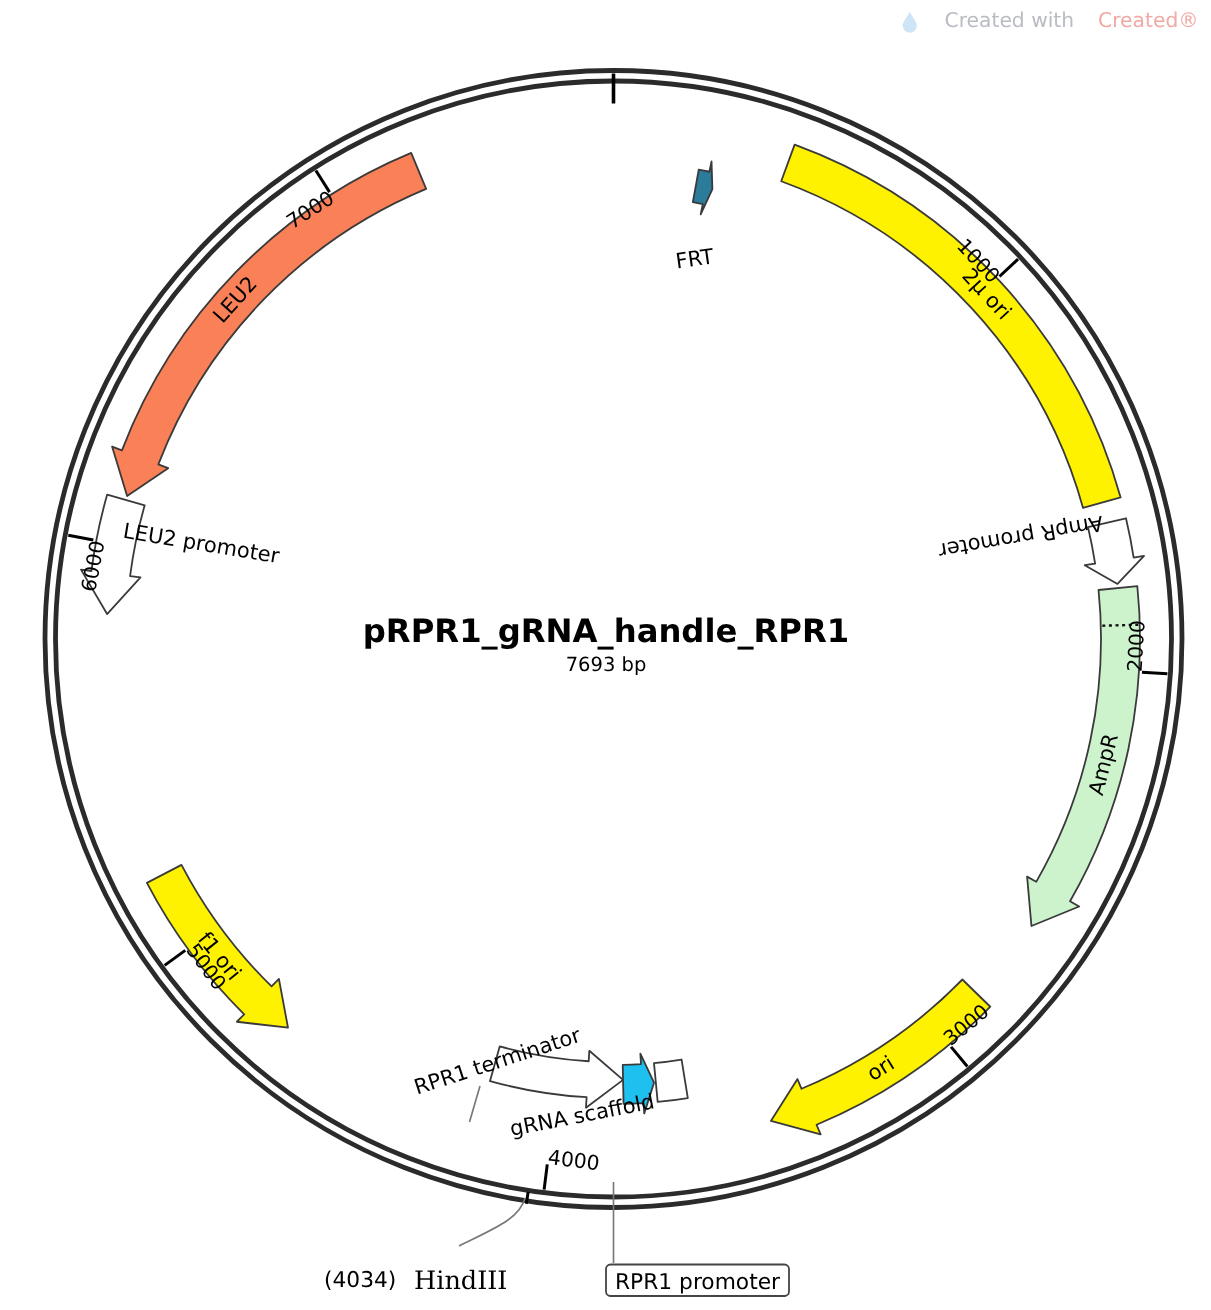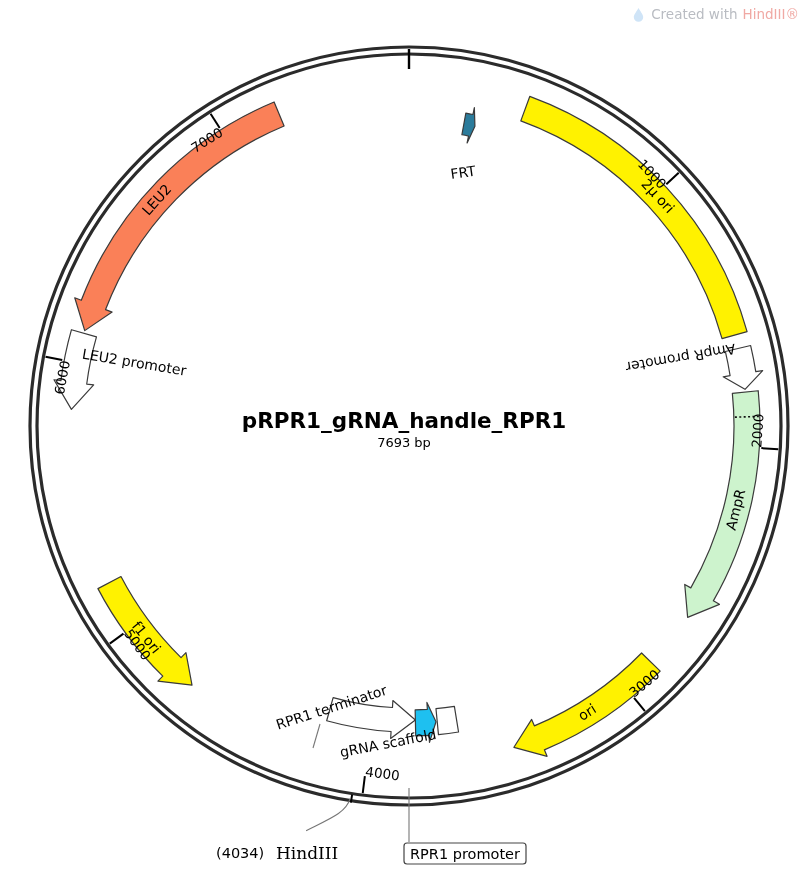--- a/index.html
+++ b/index.html
@@ -1,20 +1,20 @@
 <!DOCTYPE html>
 <html><head>
 <meta charset="utf-8">
 <style>
   html,body{margin:0;padding:0;background:#ffffff;}
   body{width:807px;height:873px;position:relative;overflow:hidden;
        font-family:"DejaVu Sans","Liberation Sans",sans-serif;}
   #map{position:absolute;left:0;top:0;width:807px;height:873px;}
   .wm{position:absolute;right:8px;top:6px;display:flex;align-items:center;
-      gap:5px;font-size:13.5px;color:#b9bcc2;font-family:"DejaVu Sans",sans-serif;}
+      gap:16px;font-size:13.5px;color:#b9bcc2;font-family:"DejaVu Sans",sans-serif;}
   .wm .brand{color:#f0a9a4;}
   .wm .drop{width:15px;height:15px;display:inline-block;}
   text{font-family:"DejaVu Sans","Liberation Sans",sans-serif;}
   .ttl{font-size:21.5px;font-weight:bold;fill:#000;}
   .sub{font-size:13px;fill:#000;}
   .flab{font-size:14px;fill:#000;}
   .tick{font-size:13.5px;fill:#000;}
   .sitename{font-size:17px;fill:#000;font-family:"DejaVu Serif","Liberation Serif",serif;}
   .sitepos{font-size:14.5px;fill:#000;}
   .boxlab{font-size:14.5px;fill:#000;}
@@ -85,14 +85,14 @@
   <text class="sub" id="subtitle-text" x="404" y="447" text-anchor="middle">7693 bp</text>
 </svg>
 
 <div class="wm">
   <span class="drop">
     <svg viewBox="0 0 16 16" width="15" height="15">
         <path d="M8 1 C5 6 3 8.5 3 10.8 A5 5 0 0 0 13 10.8 C13 8.5 11 6 8 1 Z" fill="#cfe4f7"></path>
       </svg>
   </span>
   <span>Created with </span>
-    <span class="brand">HindIII®</span>
+    <span class="brand">Created®</span>
 </div>
 
 </body></html>

